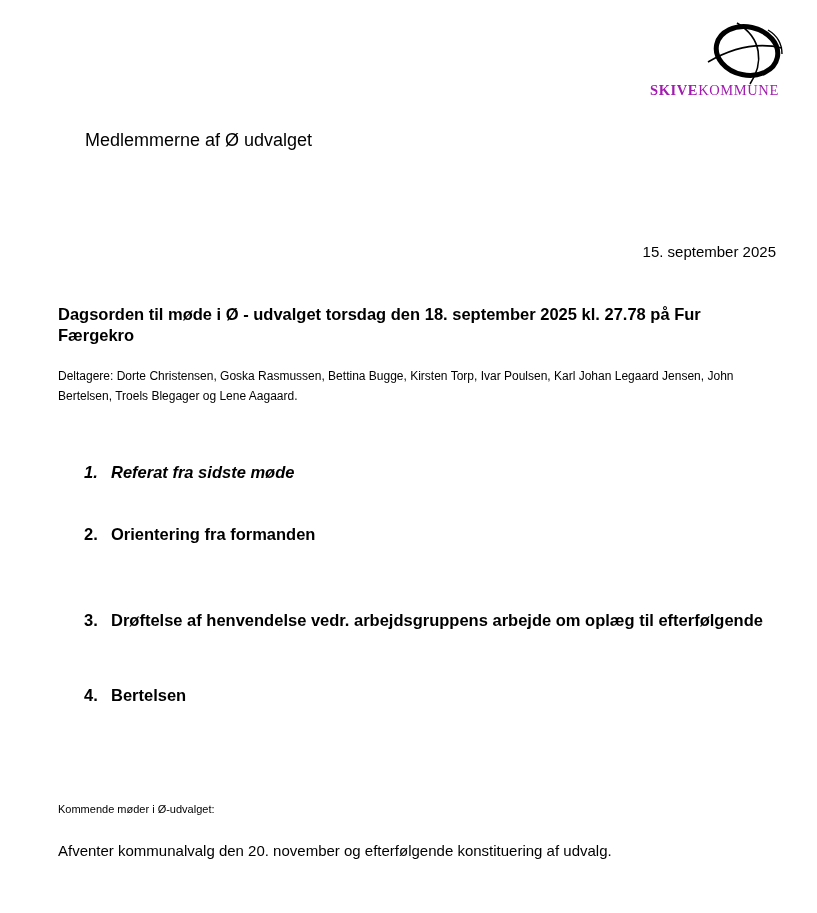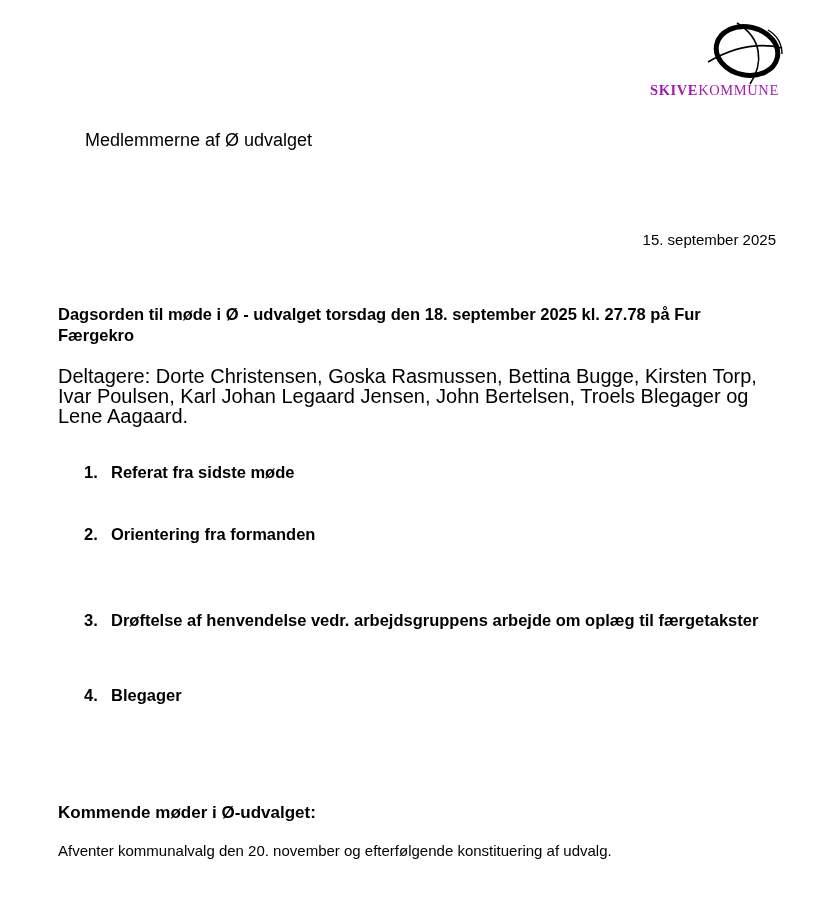--- a/index.html
+++ b/index.html
@@ -45,39 +45,39 @@
     .recipient {
       position: absolute;
       left: 58px;
       top: 130px;
       font-size: 18px;
       margin-left: 27px;
     }
     .date {
       position: absolute;
       right: 41px;
-      top: 231px;
+      top: 243px;
       font-size: 15px;
       text-align: right;
     }
     .agenda-title {
       position: absolute;
       left: 58px;
       top: 304px;
       width: 700px;
       font-size: 16.5px;
       font-weight: bold;
       line-height: 21px;
     }
     .participants {
       position: absolute;
       left: 58px;
       top: 366px;
       width: 720px;
-      font-size: 20px;
+      font-size: 12px;
       line-height: 20px;
     }
     .agenda-list {
       position: absolute;
       left: 84px;
       top: 463px;
       margin: 0;
       padding: 0;
       list-style: none;
     }
@@ -89,22 +89,22 @@
       font-weight: bold;
     }
     .agenda-item .num {
       display: inline-block;
       width: 27px;
     }
     .upcoming-heading {
       position: absolute;
       left: 58px;
       top: 803px;
-      font-size: 17px;
-      font-weight: bold;
+      font-size: 11px;
+      font-weight: normal;
     }
     .upcoming-text {
       position: absolute;
       left: 58px;
       top: 842px;
       font-size: 15px;
     }
   </style>
 </head>
 <body>
@@ -123,29 +123,29 @@
 
 <div class="recipient">Medlemmerne af Ø udvalget</div>
 
 <div class="date">15. september 2025</div>
 
 <div class="agenda-title">Dagsorden til møde i Ø - udvalget torsdag den 18. september 2025 kl. 27.78 på Fur Færgekro</div>
 
 <div class="participants">Deltagere: Dorte Christensen, Goska Rasmussen, Bettina Bugge, Kirsten Torp, Ivar Poulsen, Karl Johan Legaard Jensen, John Bertelsen, Troels Blegager og Lene Aagaard.</div>
 
 <ol class="agenda-list">
-  <li class="agenda-item" style="top:0px;">
+  <li class="agenda-item" style="top:0px;font-style:italic;">
     <span class="num">1.</span><span>Referat fra sidste møde</span>
   </li>
   <li class="agenda-item" style="top:62px;">
     <span class="num">2.</span><span>Orientering fra formanden</span>
   </li>
   <li class="agenda-item" style="top:148px;">
-    <span class="num">3.</span><span>Drøftelse af henvendelse vedr. arbejdsgruppens arbejde om oplæg til færgetakster</span>
+    <span class="num">3.</span><span>Drøftelse af henvendelse vedr. arbejdsgruppens arbejde om oplæg til efterfølgende</span>
   </li>
   <li class="agenda-item" style="top:223px;">
-    <span class="num">4.</span><span>Blegager</span>
+    <span class="num">4.</span><span>Bertelsen</span>
   </li>
 </ol>
 
 <div class="upcoming-heading">Kommende møder i Ø-udvalget:</div>
 
 <div class="upcoming-text">Afventer kommunalvalg den 20. november og efterfølgende konstituering af udvalg.</div>
 
 </body></html>

